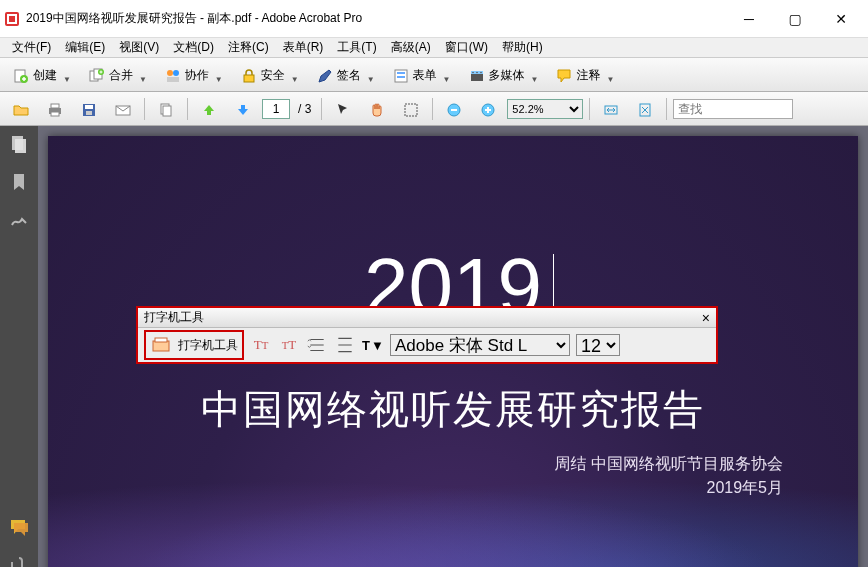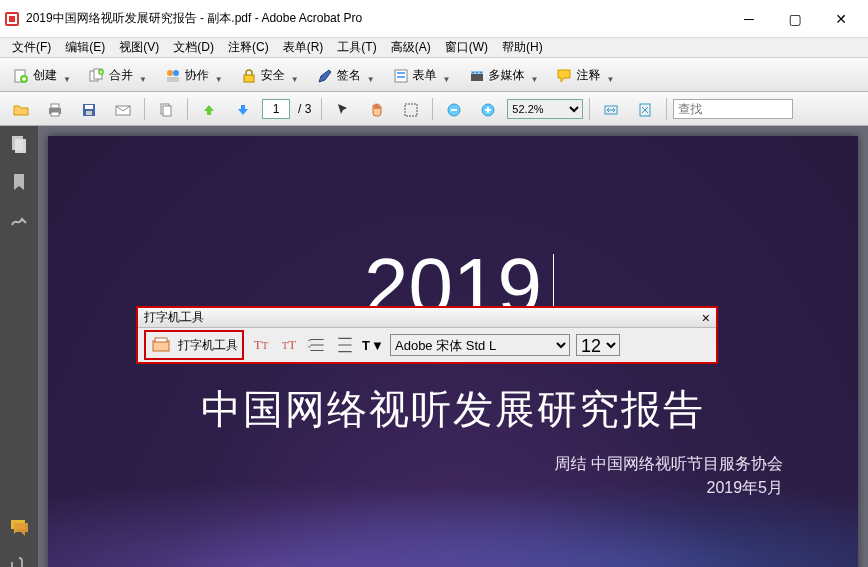--- a/index.html
+++ b/index.html
@@ -38,21 +38,21 @@
 .page .sub1 { position: absolute; top: 318px; right: 75px; font-size: 16px; color: #e8e0f0; }
 .page .sub2 { position: absolute; top: 342px; right: 75px; font-size: 16px; color: #e8e0f0; }
 .page .wave { position: absolute; bottom: 0; left: 0; right: 0; height: 110px; background: radial-gradient(ellipse at 30% 100%, rgba(120,90,200,0.5) 0%, transparent 60%), radial-gradient(ellipse at 70% 100%, rgba(60,120,220,0.4) 0%, transparent 60%); }
 .page .cursor { position:absolute; top:118px; left:calc(50% + 100px); width:1px; height:72px; background:#fff; }
 
 .typetoolbox { position: absolute; left: 98px; top: 135px; width: 582px; border: 2px solid #c00; background: #eee; z-index: 5; margin-top: 45px; }
 .typetool-title { height: 20px; background: linear-gradient(#fafafa,#e0e0e0); display: flex; align-items: center; padding: 0 6px; font-size: 12px; border-bottom: 1px solid #bbb; }
 .typetool-title .close { margin-left: auto; font-size: 14px; cursor: default; }
 .typetool-row { height: 34px; display: flex; align-items: center; padding: 0 6px; gap: 6px; }
 .typetool-row .core { display: inline-flex; align-items: center; gap: 6px; border: 2px solid #c00; padding: 2px 4px; }
-.fontsel { height: 22px; border: 1px solid #888; font-size: 13px; width: 180px; }
+.fontsel { height: 22px; border: 1px solid #888; font-size: 17px; width: 180px; }
 .sizesel { height: 22px; border: 1px solid #888; font-size: 18px; width: 44px; }
 .typeico { width: 22px; height: 22px; display: inline-flex; align-items: center; justify-content: center; border: 1px solid transparent; border-radius: 2px; cursor: default; font-size: 13px; }
 
 svg { display: block; }
 </style>
 </head>
 <body>
 
 <div class="titlebar">
   <span class="appicon">

